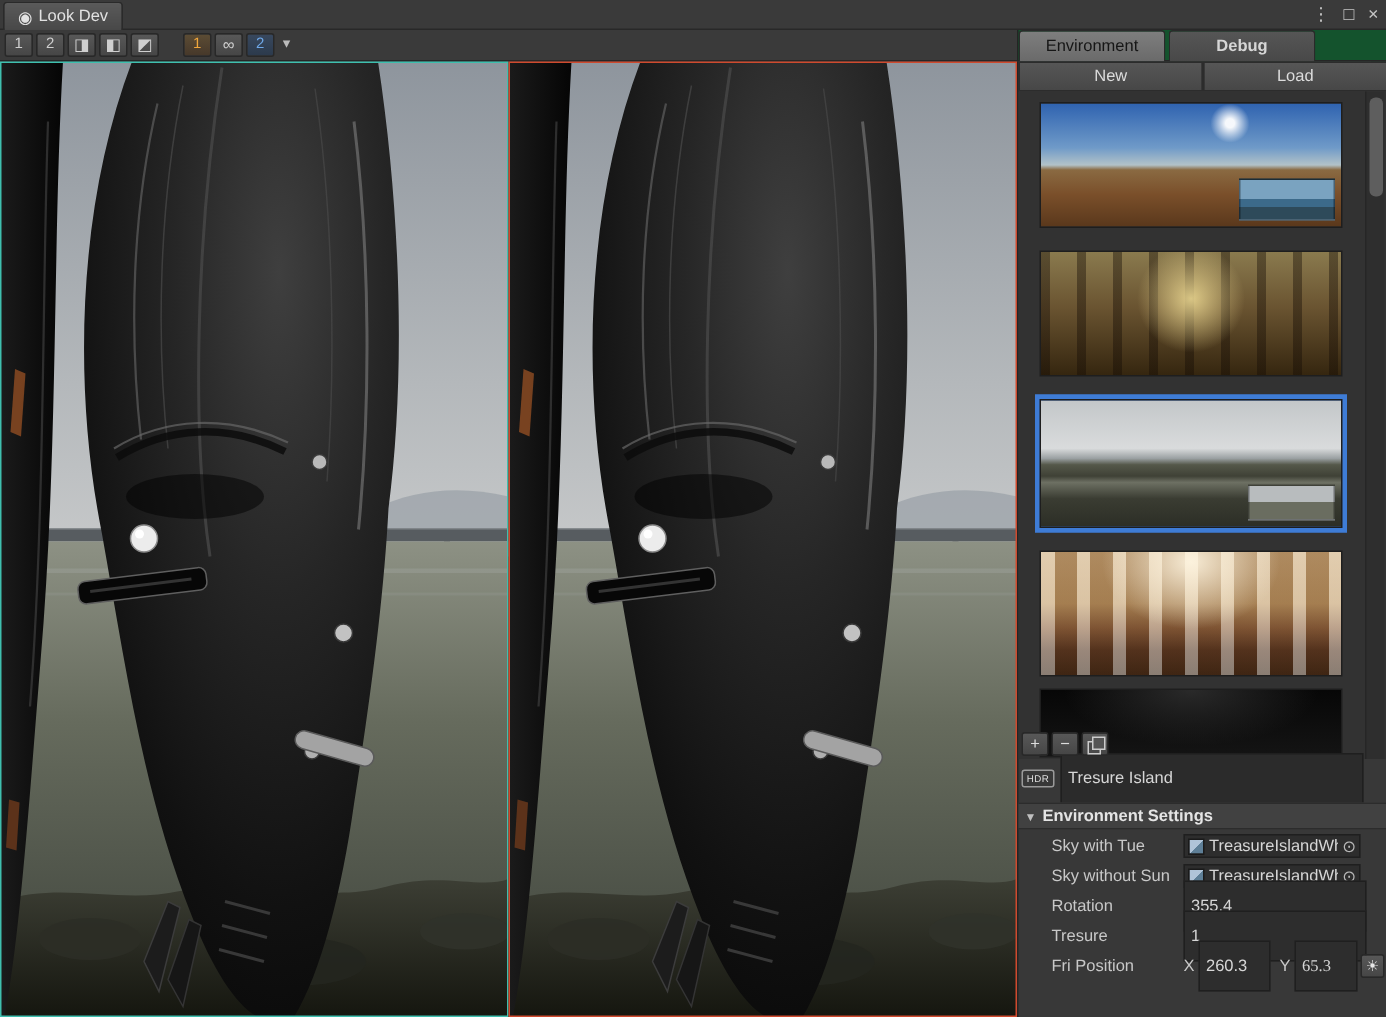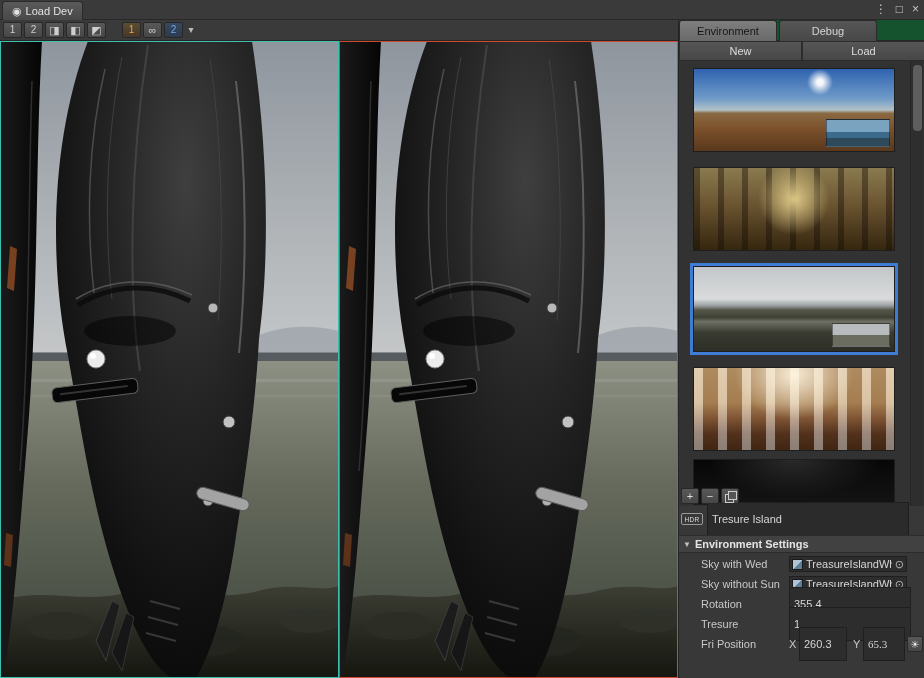--- a/index.html
+++ b/index.html
@@ -31,21 +31,21 @@
   .viewport{left:0;top:41px;width:678px;height:637px;background:#202020;}
   .view{position:absolute;top:0;width:339px;height:637px;overflow:hidden;}
   .view-left{left:0;outline:1px solid #3fbfae;outline-offset:-1px;}
   .view-right{left:339px;outline:1px solid #cf4a2e;outline-offset:-1px;}
   .scene{display:block;}
 
   
   .tabsrow{left:678px;top:20px;width:246px;height:21px;background:#14532d;border-left:1px solid #242424;border-bottom:1px solid #262626;display:flex;}
   .ptab{height:21px;display:flex;align-items:center;justify-content:center;padding:0 14px;min-width:98px;}
   .ptab.sel{background:linear-gradient(#7e7e7e,#6a6a6a);color:#161616;border-radius:3px 3px 0 0;border:1px solid #2a2a2a;border-bottom:none;}
-  .ptab.unsel{background:linear-gradient(#565656,#484848);color:#d6d6d6;border-radius:3px 3px 0 0;border:1px solid #2a2a2a;border-bottom:none;margin-left:2px;}
+  .ptab.unsel{background:linear-gradient(#565656,#484848);color:#d6d6d6;border-radius:3px 3px 0 0;border:1px solid #2a2a2a;border-bottom:none;margin-left:2px;font-weight:bold;}
 
   .rpanel{left:678px;top:41px;width:236px;height:637px;background:#383838;border-left:1px solid #242424;}
   .newload{position:absolute;left:0;top:0;width:246px;height:20px;display:flex;}
   .nlbtn{flex:1;display:flex;align-items:center;justify-content:center;background:linear-gradient(#565656,#474747);
          border:1px solid #2c2c2c;color:#ddd;}
 
   .thumbarea{position:absolute;left:0;top:20px;width:246px;height:445px;background:#323232;overflow:hidden;}
   .thumb{position:absolute;left:14px;width:202px;height:84px;border:1px solid #1e1e1e;}
   .thumb .inset{position:absolute;right:4px;bottom:4px;width:64px;height:28px;border:1px solid rgba(0,0,0,.4);}
   .thumbsel{position:absolute;left:11px;width:208px;height:92px;border:2px solid #3e7cd6;background:#3e7cd6;}
@@ -136,21 +136,21 @@
         <stop offset="1" stop-color="#040404"></stop>
     </radialGradient>
   </defs>
 </svg>
 
 <div id="window">
 
   <div class="abs titlebar">
     <div class="doctab">
       <span>◉</span>
-      <span>Load Dev</span>
+      <span>Look Dev</span>
     </div>
     <div class="winctrl">
       <span>⋮</span>
       <span>□</span>
       <span>×</span>
     </div>
   </div>
 
   <div class="abs toolbar">
     <span class="tbtn">1</span>
@@ -305,21 +305,21 @@
       <span class="hdrbadge">HDR</span>
       <input class="txtfield" value="Tresure Island" style="">
     </div>
 
     <div class="setheader">
       <span class="fold">▼</span>
       <span>Environment Settings</span>
     </div>
 
     <div class="srow" style="top:514px">
-      <span class="slabel">Sky with Wed</span>
+      <span class="slabel">Sky with Tue</span>
       <div class="objfield">
         <span class="texicon"></span>
         <span class="objtext">TreasureIslandWh</span>
         <span class="pickerdot">⊙</span>
       </div>
     </div>
 
     <div class="srow" style="top:534px">
       <span class="slabel">Sky without Sun</span>
       <div class="objfield">

